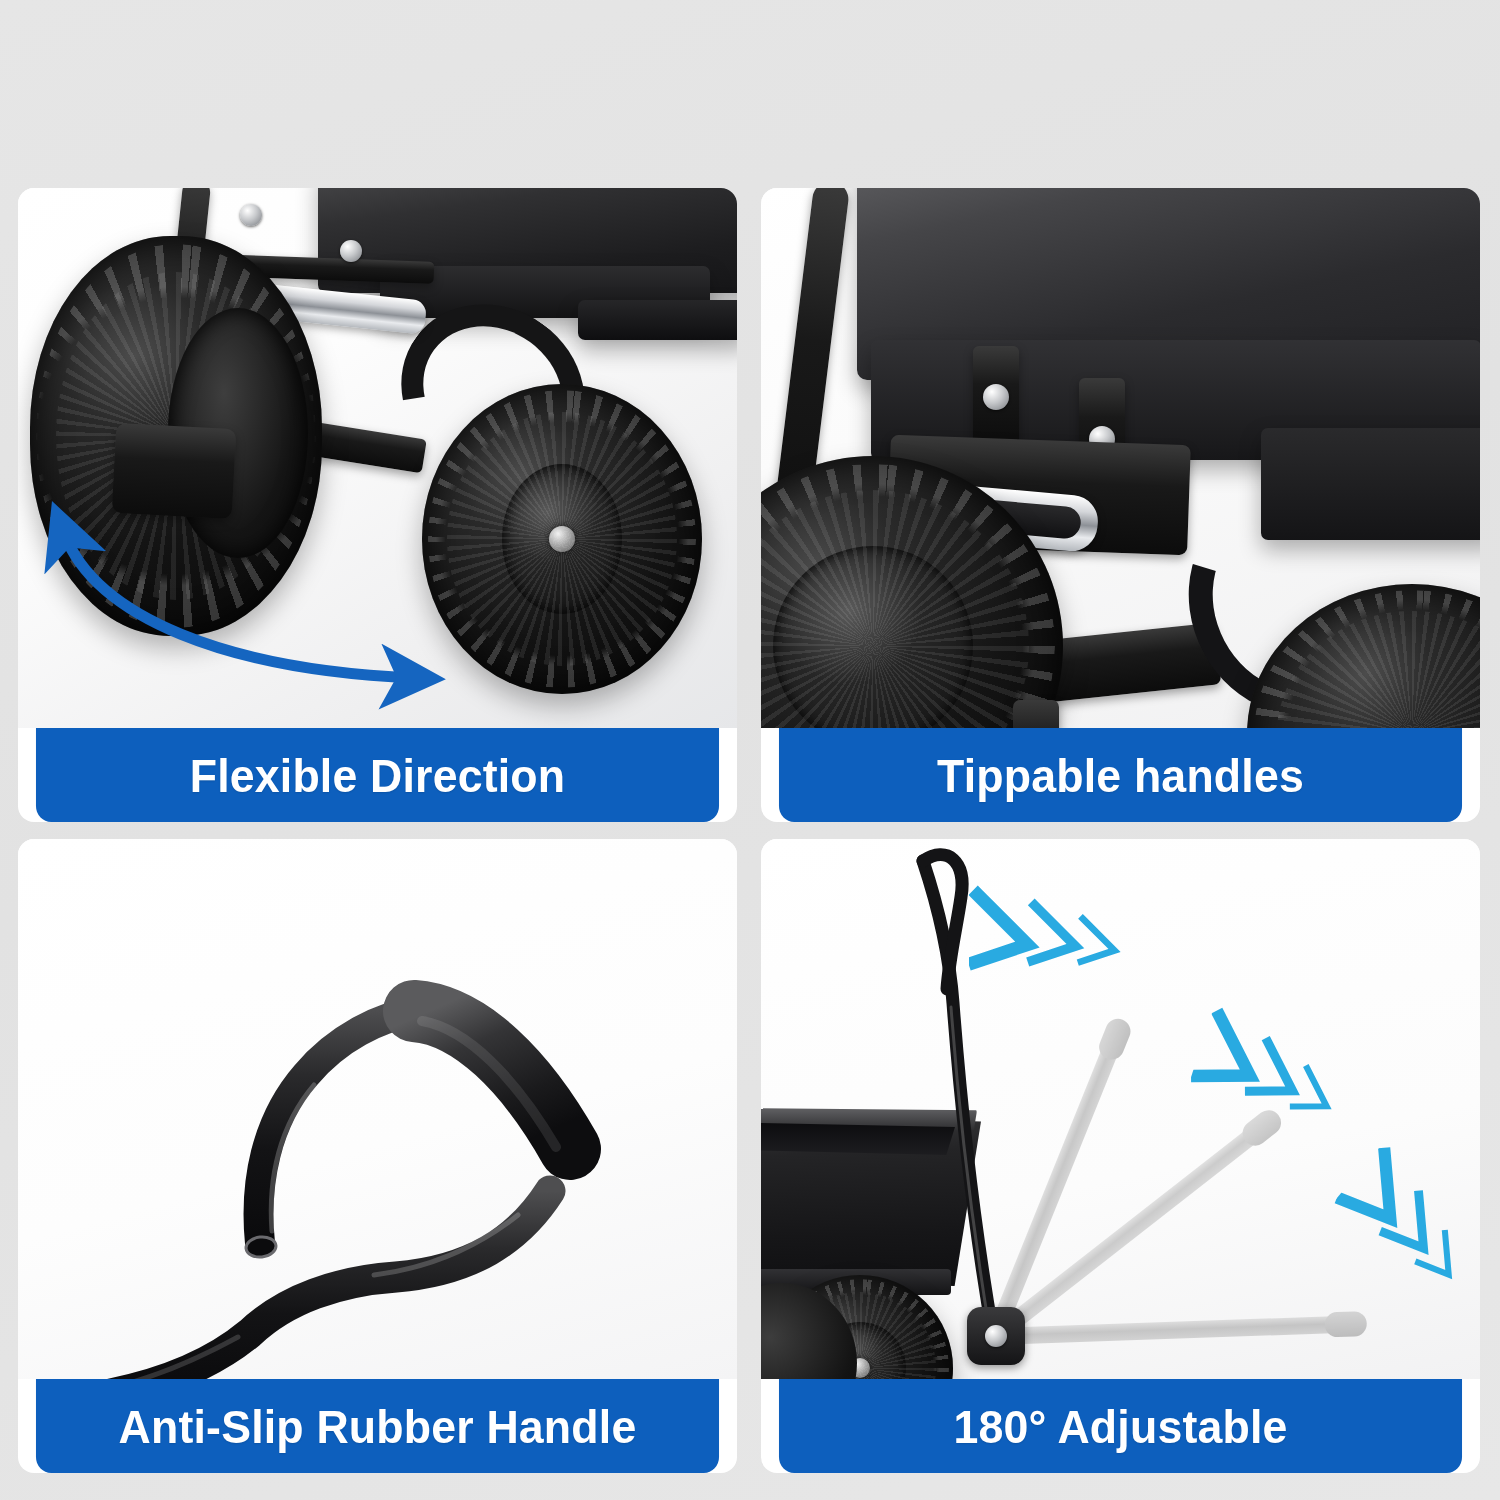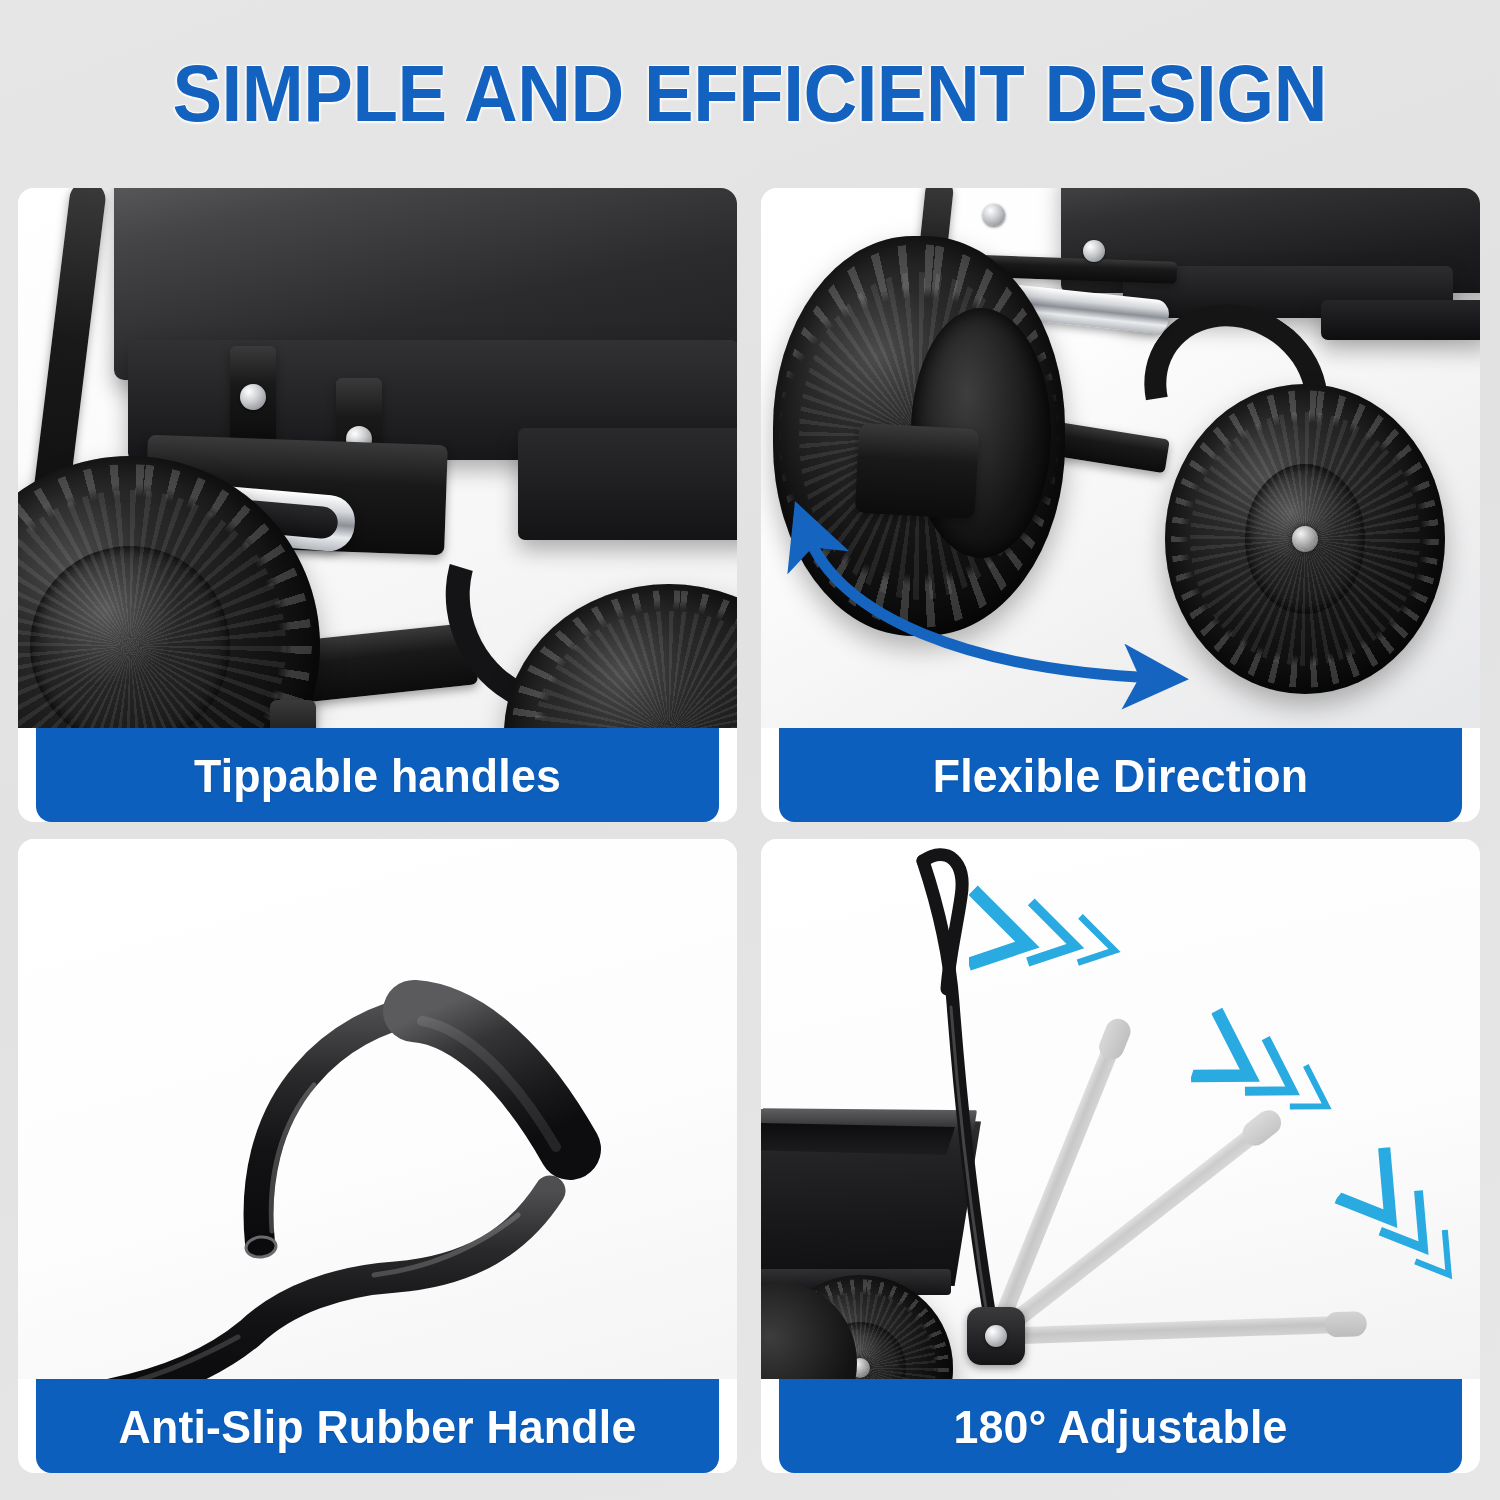--- a/index.html
+++ b/index.html
@@ -187,74 +187,22 @@
     background: linear-gradient(180deg,#b9b9b9,#8f8f8f);
   }
 
   .chevrons { position: absolute; }
 </style>
 </head>
 <body>
 
 <div class="page">
 
-  <div class="title-wrap">
-    <span class="title">SIMPLE AND EFFICIENT DESIGN</span>
-  </div>
 
   <div class="grid">
-
-    <div class="panel">
-      <div class="panel-photo">
-        <div class="p2-bg"></div>
-
-        <div class="tray" style="left:96px; top:-30px; width:640px; height:222px; border-radius:10px;
-                    background:linear-gradient(168deg,#606063 0%,#454548 24%,#2b2b2e 62%,#202023 100%);"></div>
-        <div class="tray" style="left:110px; top:152px; width:610px; height:120px;
-                    background:linear-gradient(180deg,#313134,#171719);"></div>
-        <div class="tray" style="left:500px; top:240px; width:240px; height:112px;
-                    background:linear-gradient(180deg,#2a2a2c,#141416);"></div>
-
-        <div class="bar" style="left:28px; top:-8px; width:36px; height:420px; border-radius:18px;
-                    transform:rotate(7deg);"></div>
-
-        <div class="bar" style="left:212px; top:158px; width:46px; height:100px; border-radius:6px;"></div>
-        <div class="bar" style="left:318px; top:190px; width:46px; height:104px; border-radius:6px;"></div>
-        <div class="bolt" style="left:222px; top:196px; width:26px; height:26px;"></div>
-        <div class="bolt" style="left:328px; top:238px; width:26px; height:26px;"></div>
-
-        <div class="bar" style="left:128px; top:252px; width:300px; height:110px; border-radius:8px;
-                    transform:rotate(2deg);"></div>
-
-        <div class="chrome" style="left:122px; top:300px; width:215px; height:56px; border-radius:26px;
-                    transform:rotate(5deg);"></div>
-        <div style="position:absolute; left:140px; top:312px; width:180px; height:32px;
-                    border-radius:18px; background:linear-gradient(180deg,#2a2a2c,#101012);
-                    transform:rotate(5deg);"></div>
-
-        <div class="bar" style="left:118px; top:452px; width:340px; height:62px; border-radius:7px;
-                    transform:rotate(-6deg);"></div>
-        <div class="bolt" style="left:42px; top:490px; width:40px; height:40px;"></div>
-        <div style="position:absolute; left:430px; top:300px; width:210px; height:230px;
-                    border:24px solid #141416; border-radius:50%;
-                    border-right-color:transparent; border-top-color:transparent;
-                    transform:rotate(-28deg);"></div>
-
-        <div class="tire" style="left:-78px; top:268px; width:380px; height:380px;">
-          <div class="tread-ring"></div>
-          <div class="hub" style="width:200px; height:200px;"></div>
-        </div>
-        <div class="tire" style="left:486px; top:396px; width:330px; height:300px;">
-          <div class="tread-ring"></div>
-        </div>
-        <div class="bar" style="left:252px; top:512px; width:46px; height:108px; border-radius:7px;"></div>
-      </div>
-
-      <div class="panel-label">Tippable handles</div>
-    </div>
 
     <div class="panel">
       <div class="panel-photo">
         <div class="p1-bg"></div>
 
         <div class="tray" style="left:300px; top:-20px; width:470px; height:125px; border-radius:8px;"></div>
         <div class="tray" style="left:362px; top:78px; width:330px; height:52px;
                     background:linear-gradient(180deg,#2d2d2f,#131314);"></div>
         <div class="tray" style="left:560px; top:112px; width:170px; height:40px;
                     background:linear-gradient(180deg,#262628,#0e0e10);"></div>
@@ -302,20 +250,69 @@
             </marker>
             <marker id="ar-tail" markerWidth="6" markerHeight="6" refX="2.9" refY="3" orient="auto-start-reverse" markerUnits="strokeWidth">
               <path d="M0,0 L6,3 L0,6 L1.5,3 Z" fill="#1565c0"></path>
             </marker>
           </defs>
           <path d="M 46 345 C 78 430 210 482 396 490" fill="none" stroke="#1565c0" stroke-width="11" stroke-linecap="butt" marker-start="url(#ar-tail)" marker-end="url(#ar-head)"></path>
         </svg>
       </div>
 
       <div class="panel-label">Flexible Direction</div>
+    </div>
+
+    <div class="panel">
+      <div class="panel-photo">
+        <div class="p2-bg"></div>
+
+        <div class="tray" style="left:96px; top:-30px; width:640px; height:222px; border-radius:10px;
+                    background:linear-gradient(168deg,#606063 0%,#454548 24%,#2b2b2e 62%,#202023 100%);"></div>
+        <div class="tray" style="left:110px; top:152px; width:610px; height:120px;
+                    background:linear-gradient(180deg,#313134,#171719);"></div>
+        <div class="tray" style="left:500px; top:240px; width:240px; height:112px;
+                    background:linear-gradient(180deg,#2a2a2c,#141416);"></div>
+
+        <div class="bar" style="left:28px; top:-8px; width:36px; height:420px; border-radius:18px;
+                    transform:rotate(7deg);"></div>
+
+        <div class="bar" style="left:212px; top:158px; width:46px; height:100px; border-radius:6px;"></div>
+        <div class="bar" style="left:318px; top:190px; width:46px; height:104px; border-radius:6px;"></div>
+        <div class="bolt" style="left:222px; top:196px; width:26px; height:26px;"></div>
+        <div class="bolt" style="left:328px; top:238px; width:26px; height:26px;"></div>
+
+        <div class="bar" style="left:128px; top:252px; width:300px; height:110px; border-radius:8px;
+                    transform:rotate(2deg);"></div>
+
+        <div class="chrome" style="left:122px; top:300px; width:215px; height:56px; border-radius:26px;
+                    transform:rotate(5deg);"></div>
+        <div style="position:absolute; left:140px; top:312px; width:180px; height:32px;
+                    border-radius:18px; background:linear-gradient(180deg,#2a2a2c,#101012);
+                    transform:rotate(5deg);"></div>
+
+        <div class="bar" style="left:118px; top:452px; width:340px; height:62px; border-radius:7px;
+                    transform:rotate(-6deg);"></div>
+        <div class="bolt" style="left:42px; top:490px; width:40px; height:40px;"></div>
+        <div style="position:absolute; left:430px; top:300px; width:210px; height:230px;
+                    border:24px solid #141416; border-radius:50%;
+                    border-right-color:transparent; border-top-color:transparent;
+                    transform:rotate(-28deg);"></div>
+
+        <div class="tire" style="left:-78px; top:268px; width:380px; height:380px;">
+          <div class="tread-ring"></div>
+          <div class="hub" style="width:200px; height:200px;"></div>
+        </div>
+        <div class="tire" style="left:486px; top:396px; width:330px; height:300px;">
+          <div class="tread-ring"></div>
+        </div>
+        <div class="bar" style="left:252px; top:512px; width:46px; height:108px; border-radius:7px;"></div>
+      </div>
+
+      <div class="panel-label">Tippable handles</div>
     </div>
 
     <div class="panel">
       <div class="panel-photo">
         <div class="p3-bg"></div>
 
         <svg viewBox="0 0 719 540" preserveAspectRatio="none" style="position:absolute; inset:0; width:100%; height:100%;">
           <defs>
             <linearGradient id="tubeGrad" x1="0" y1="0" x2="0" y2="1">
               <stop offset="0%" stop-color="#4e4e50"></stop>

